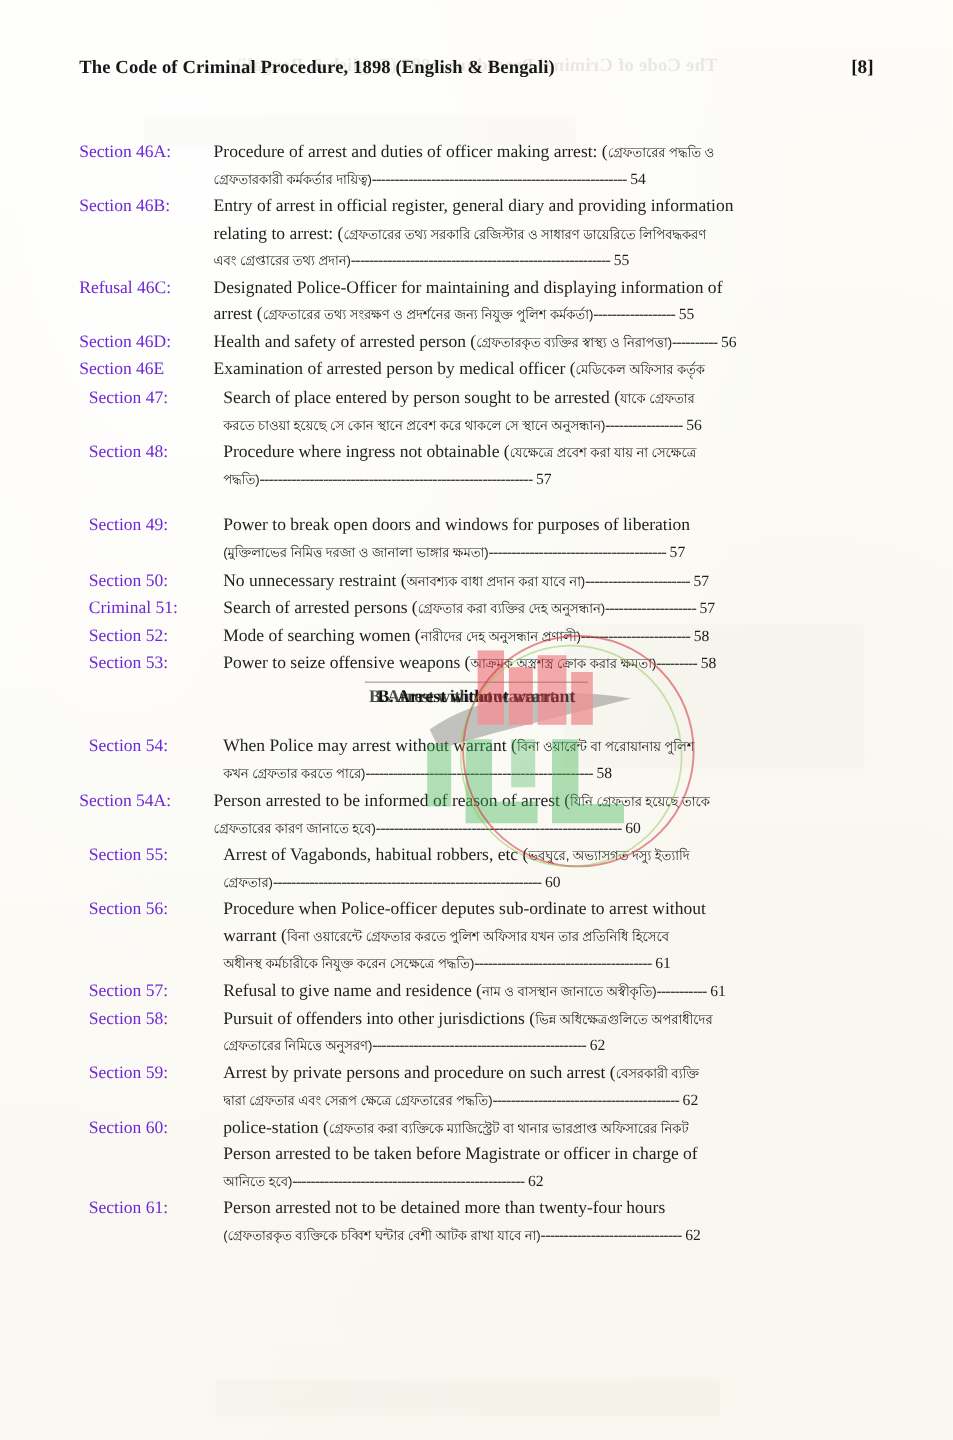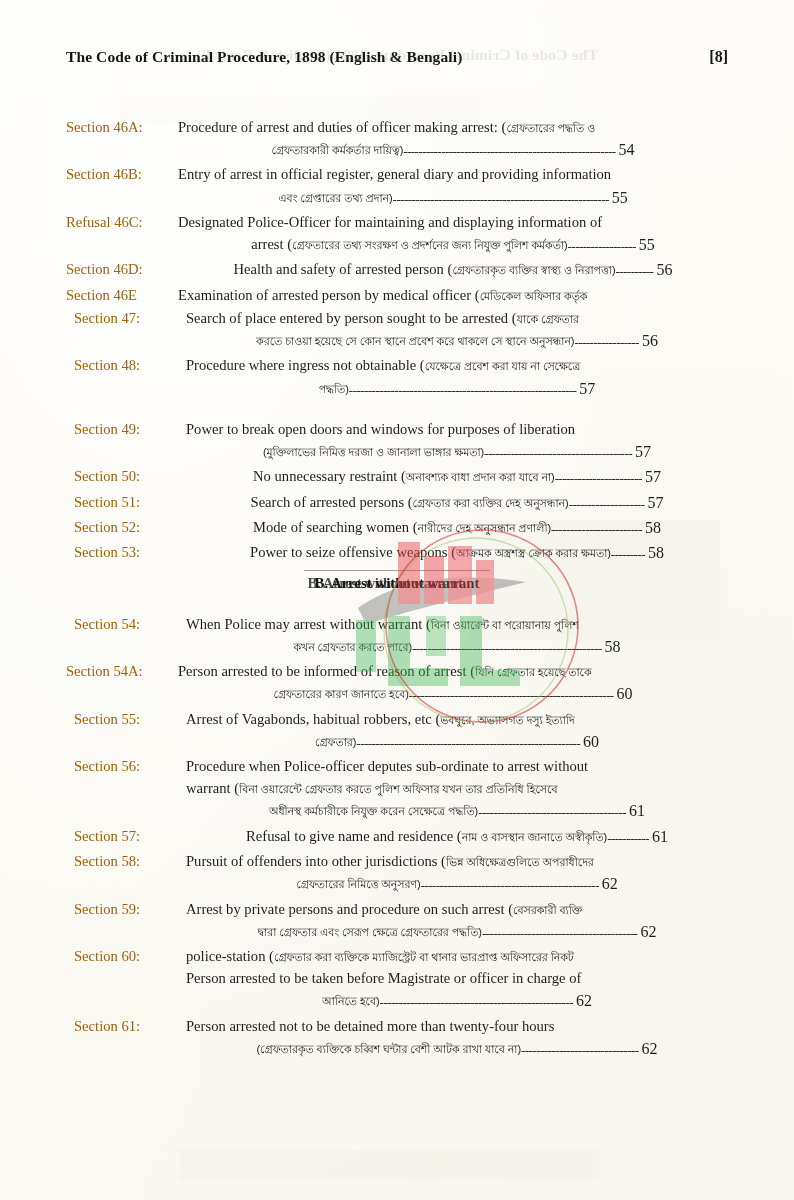--- a/index.html
+++ b/index.html
@@ -89,53 +89,53 @@
     align-items: flex-start;
     margin-bottom: 1px;
   }
   .toc-row.gap-before { margin-top: 17px; }
 
   .sec-label {
     flex: 0 0 112px;
     font-size: 14.6px;
     line-height: 1.52;
     white-space: nowrap;
-    color: #a16207;
+    color: #6d28d9;
   }
   .sec-label.indent { padding-left: 8px; }
 
   .sec-body {
     flex: 1 1 auto;
     font-size: 14.6px;
     line-height: 1.52;
     color: #1e1e1e;
   }
   .sec-body .ln {
     display: block;
     white-space: nowrap;
   }
   .sec-body .ln.justify {
     display: flex;
-    justify-content: center;
+    justify-content: flex-start;
     white-space: nowrap;
   }
   .sec-body .ln.justify > span { white-space: nowrap; }
 
   .bn {
     font-family: Liberation Sans, sans-serif;
     font-size: 11px;
     letter-spacing: -0.1px;
   }
   .dots {
     letter-spacing: -0.6px;
     font-size: 13.2px;
     color: #232323;
   }
   .pg {
-    font-size: 16px;
+    font-size: 13px;
     padding-left: 3px;
   }
 
   
   .subheading {
     position: absolute;
     left: 0;
     width: 794px;
     text-align: center;
     font-size: 14.8px;
@@ -197,20 +197,21 @@
           <span class="ln justify">
             <span><span class="bn">গ্রেফতারকারী কর্মকর্তার দায়িত্ব)</span></span>
             <span><span class="dots">--------------------------------------------------------</span><span class="pg">54</span></span>
           </span>
         </div>
       </div>
       <div class="toc-row">
         <div class="sec-label">Section 46B:</div>
         <div class="sec-body">
           <span class="ln"><span><span>Entry of arrest in official register, general diary and providing information</span></span></span>
+          <span class="ln"><span><span>relating to arrest: (</span><span class="bn">গ্রেফতারের তথ্য সরকারি রেজিস্টার ও সাধারণ ডায়েরিতে লিপিবদ্ধকরণ</span></span></span>
           <span class="ln justify">
             <span><span class="bn">এবং গ্রেপ্তারের তথ্য প্রদান)</span></span>
             <span><span class="dots">---------------------------------------------------------</span><span class="pg">55</span></span>
           </span>
         </div>
       </div>
       <div class="toc-row">
         <div class="sec-label">Refusal 46C:</div>
         <div class="sec-body">
           <span class="ln"><span><span>Designated Police-Officer for maintaining and displaying information of</span></span></span>
@@ -268,21 +269,21 @@
       <div class="toc-row">
         <div class="sec-label indent">Section 50:</div>
         <div class="sec-body">
           <span class="ln justify">
             <span><span>No unnecessary restraint (</span><span class="bn">অনাবশ্যক বাধা প্রদান করা যাবে না)</span></span>
             <span><span class="dots">-----------------------</span><span class="pg">57</span></span>
           </span>
         </div>
       </div>
       <div class="toc-row">
-        <div class="sec-label indent">Section 51:</div>
+        <div class="sec-label indent">Criminal 51:</div>
         <div class="sec-body">
           <span class="ln justify">
             <span><span>Search of arrested persons (</span><span class="bn">গ্রেফতার করা ব্যক্তির দেহ অনুসন্ধান)</span></span>
             <span><span class="dots">--------------------</span><span class="pg">57</span></span>
           </span>
         </div>
       </div>
       <div class="toc-row">
         <div class="sec-label indent">Section 52:</div>
         <div class="sec-body">

